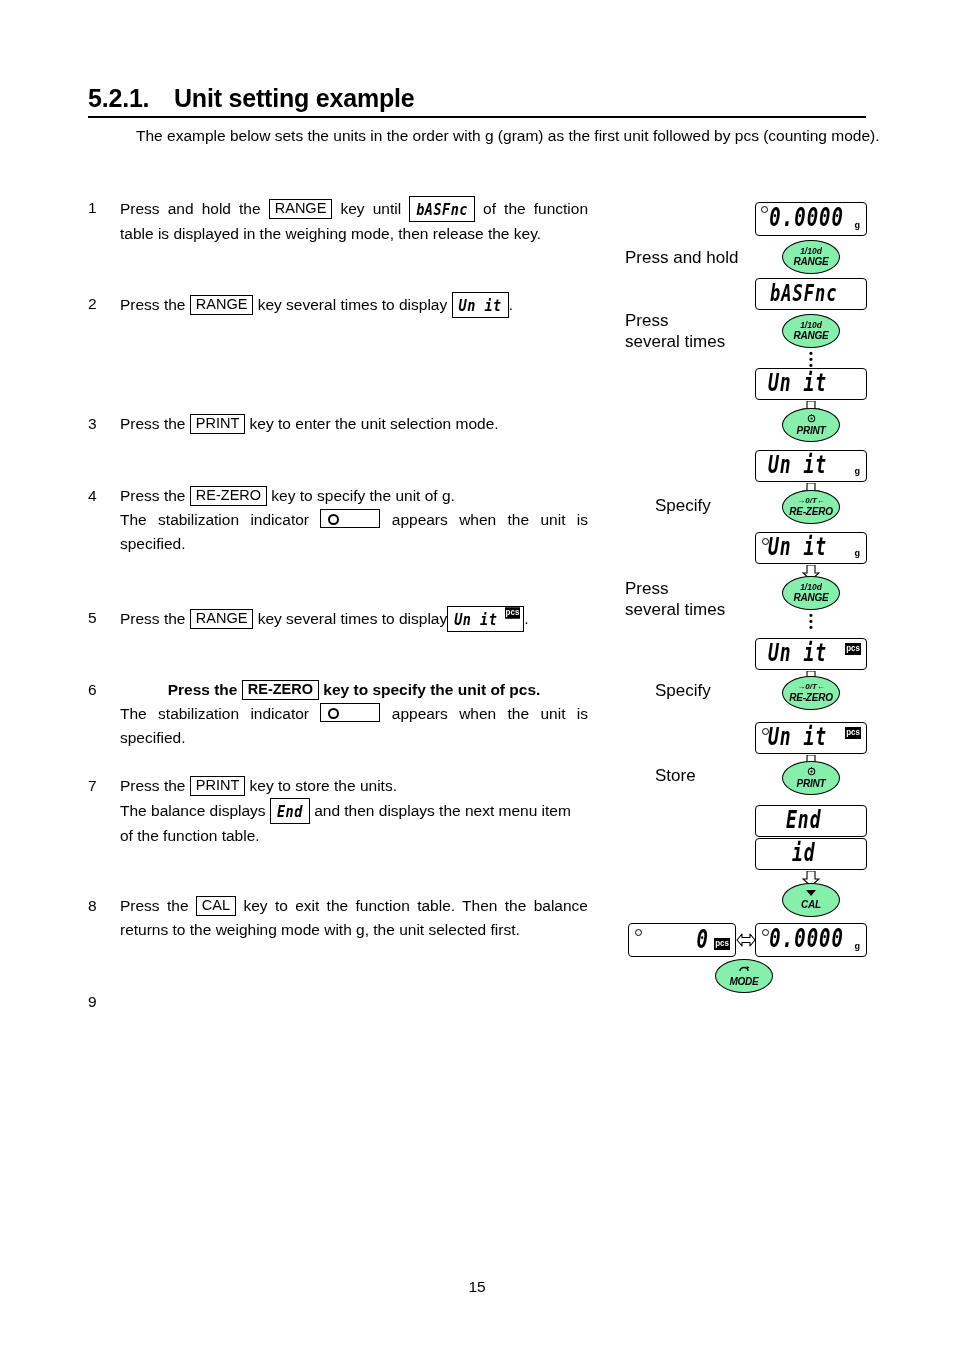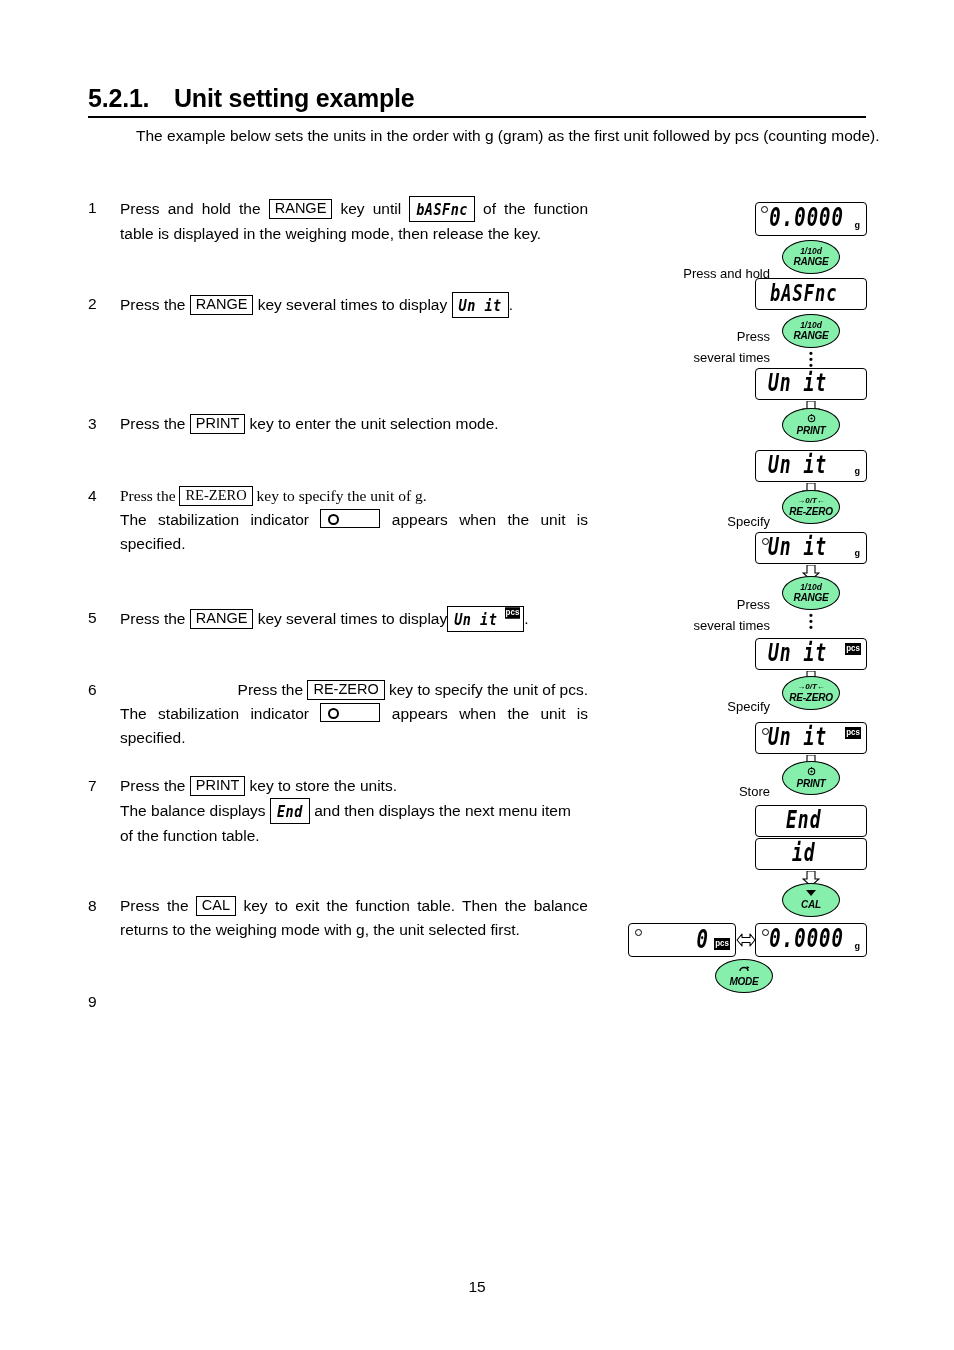--- a/index.html
+++ b/index.html
@@ -243,25 +243,24 @@
     position: absolute;
     width: 6px;
     text-align: center;
     font-size: 11px;
     line-height: 6px;
     font-weight: bold;
   }
 
   .dlabel {
     position: absolute;
-    font-size: 13px;
+    font-size: 17px;
     line-height: 21px;
-    text-align: right;
+    text-align: left;
     white-space: pre-line;
-    margin-top: 16px;
   }
 
   
   .hdarrow { position: absolute; }
   .hdarrow svg { display: block; }
 
   .pagenum {
     position: absolute;
     left: 0;
     top: 1278px;
@@ -311,21 +310,21 @@
       <div class="body">
         <span>Press the</span>
         <span class="keybox">PRINT</span>
         <span>key to enter the unit selection mode.</span>
       </div>
     </div>
 
     <div class="step" style="margin-top:44px; height:76px;">
       <span class="num">4</span>
       <div class="body">
-        <div style="text-align:left;font-family:Liberation Serif, serif;">
+        <div style="text-align:left;">
           <span>Press the</span>
           <span class="keybox">RE-ZERO</span>
           <span>key to specify the unit of g.</span>
         </div>
         <div style="text-align:justify;">
           <span>The stabilization indicator</span>
           <span class="stabbox"></span>
           <span>appears when the unit is specified.</span>
         </div>
       </div>
@@ -336,21 +335,21 @@
       <div class="body">
         <span>Press the</span>
         <span class="keybox">RANGE</span>
         <span>key several times to display</span><span class="lcdbox wide"><span class="lcd">Un it</span><span class="pcsmark">pcs</span></span><span>.</span>
       </div>
     </div>
 
     <div class="step" style="margin-top:44px; height:76px;">
       <span class="num">6</span>
       <div class="body">
-        <div style="text-align:right;">
+        <div style="text-align:center;font-weight:bold;">
           <span>Press the</span>
           <span class="keybox">RE-ZERO</span>
           <span>key to specify the unit of pcs.</span>
         </div>
         <div style="text-align:justify;">
           <span>The stabilization indicator</span>
           <span class="stabbox"></span>
           <span>appears when the unit is specified.</span>
         </div>
       </div>

